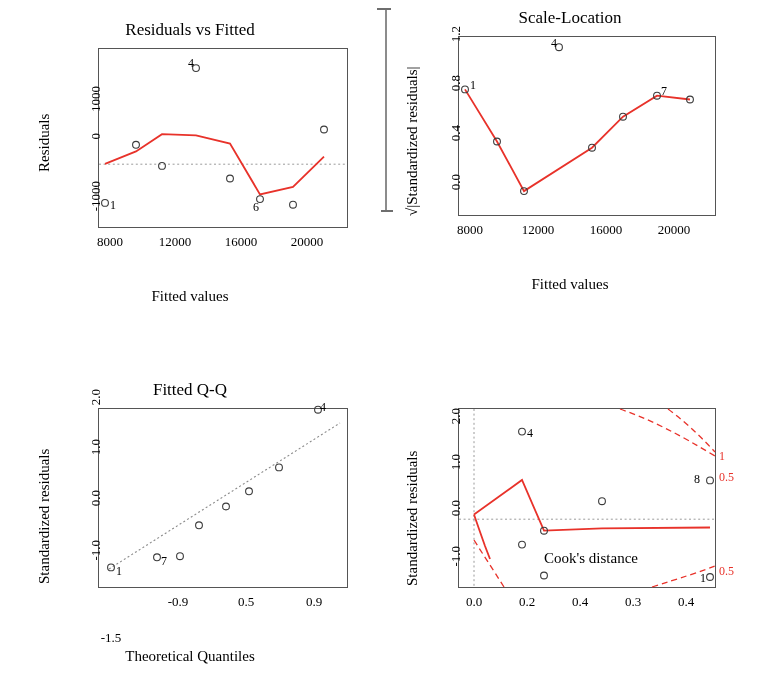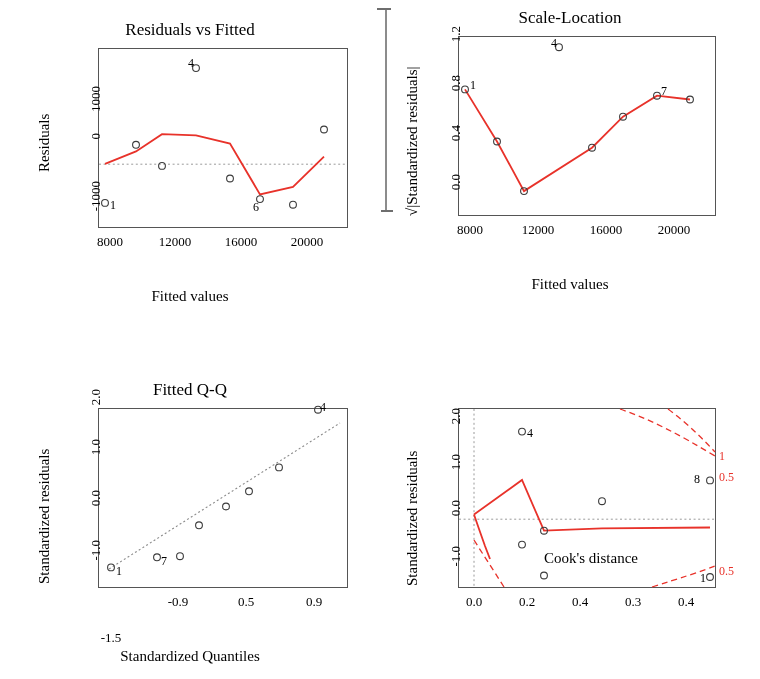--- a/index.html
+++ b/index.html
@@ -233,21 +233,21 @@
     <div class="tick-label" style="left:81px; top:234px; width:60px;margin-top:36px;">-1.5</div>
     <div class="tick-label" style="left:148px; top:234px; width:60px;">-0.9</div>
     <div class="tick-label" style="left:216px; top:234px; width:60px;">0.5</div>
     <div class="tick-label" style="left:284px; top:234px; width:60px;">0.9</div>
 
     <div class="tick-label y ylabel" style="left:88px; top:220px; width:40px;">-1.0</div>
     <div class="tick-label y ylabel" style="left:88px; top:170px; width:40px;">0.0</div>
     <div class="tick-label y ylabel" style="left:88px; top:119px; width:40px;">1.0</div>
     <div class="tick-label y ylabel" style="left:88px; top:69px; width:40px;">2.0</div>
 
-    <div class="axis-label" style="left:0; top:288px; width:380px; text-align:center;">Standardized Quantiles</div>
+    <div class="axis-label" style="left:0; top:288px; width:380px; text-align:center;">Theoretical Quantiles</div>
 
     <div class="axis-label ylabel" style="left:36px; top:224px;">Standardized residuals</div>
   </div>
 
   <div class="panel" style="left:380px; top:360px; width:380px; height:319px;">
 
 
     <div class="frame" style="left:78px; top:48px; width:258px; height:180px;"></div>
 
     <svg width="380" height="319">

